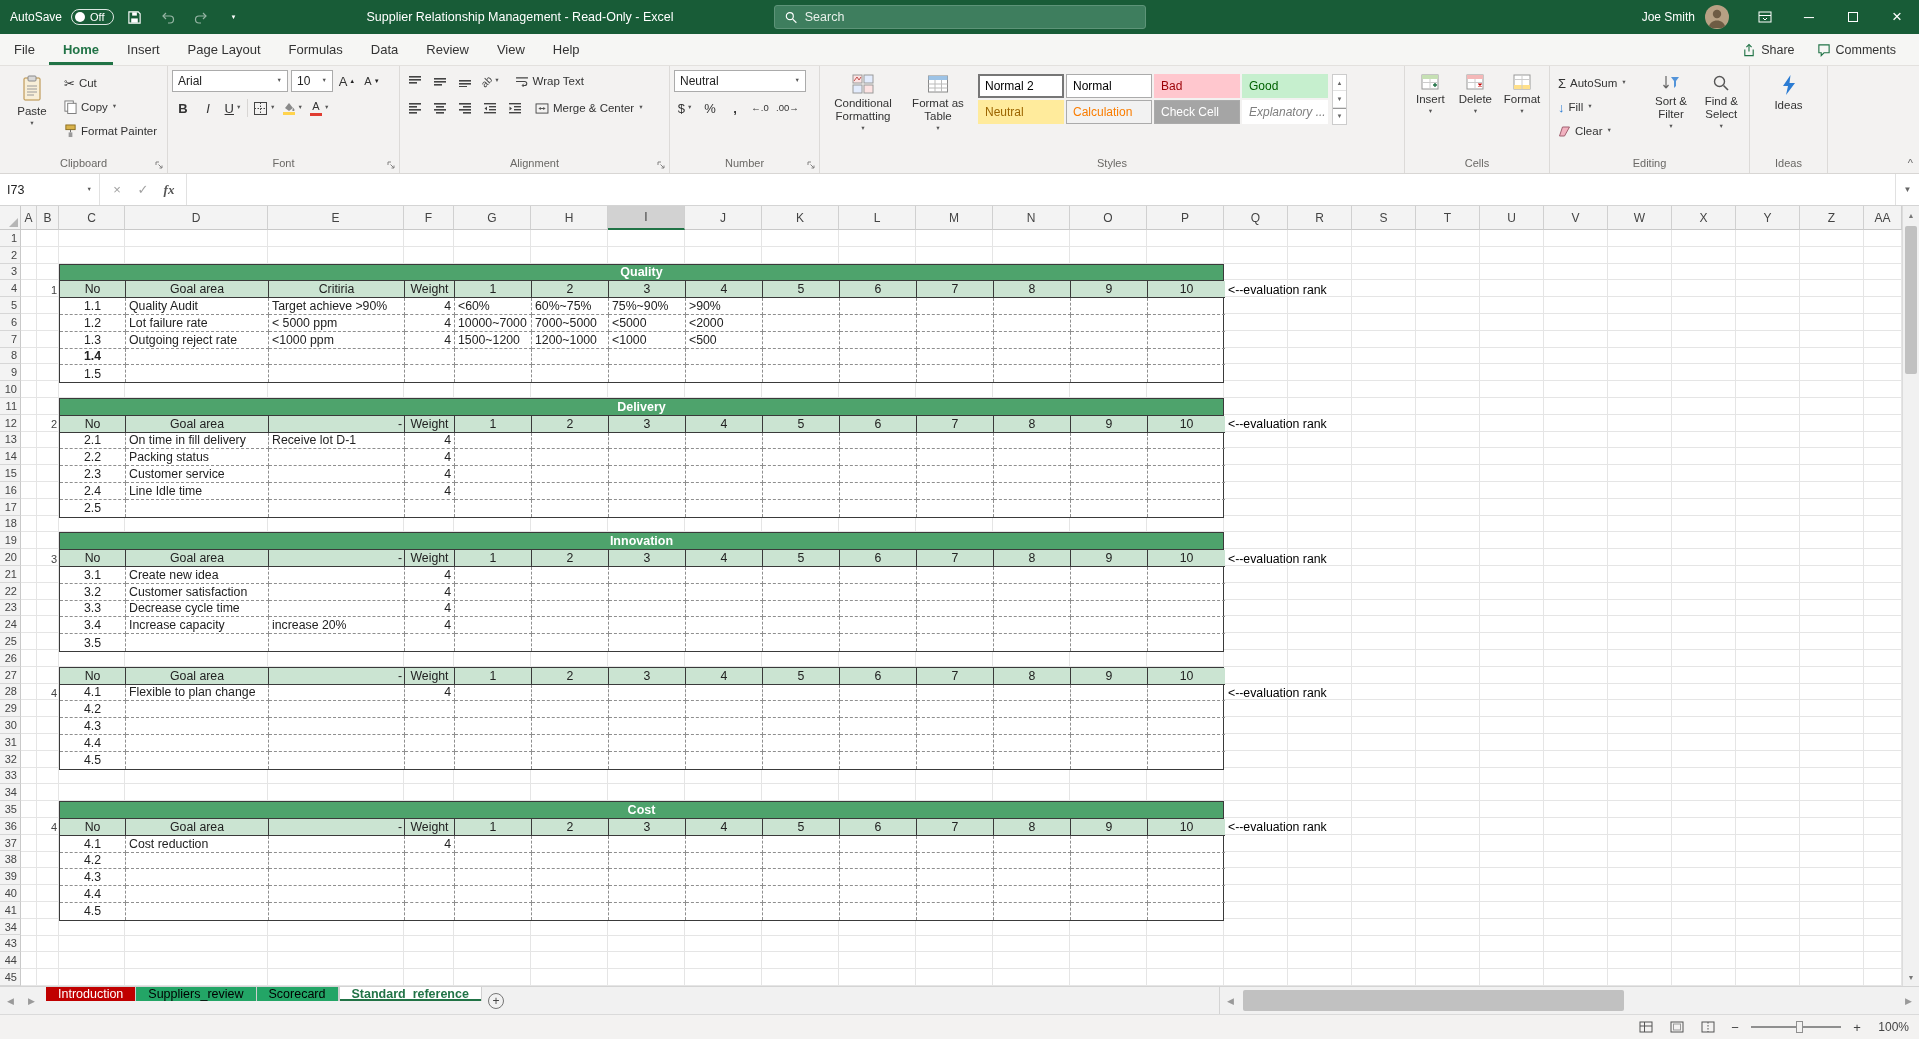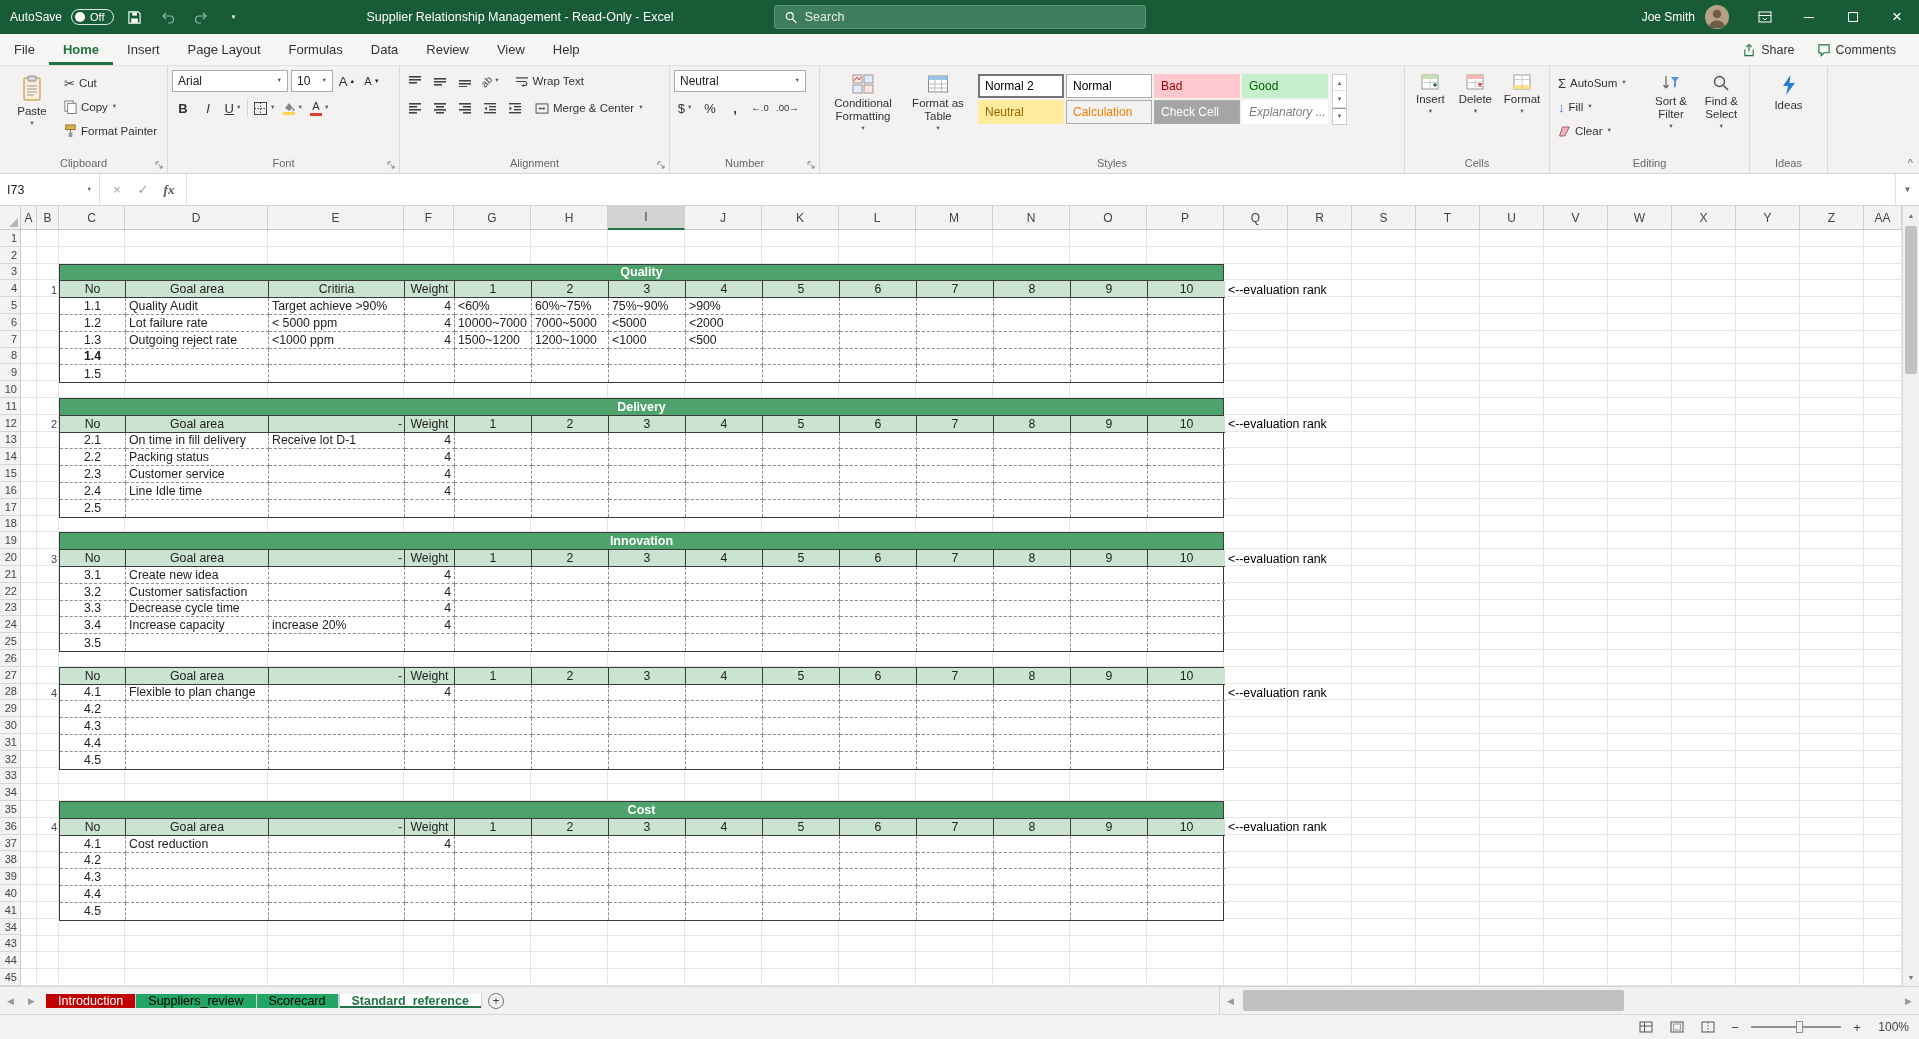--- a/index.html
+++ b/index.html
@@ -100,21 +100,21 @@
 .t-row .t-cell:last-child{border-right:none}
 .t-cell.center{justify-content:center}
 .t-cell.right{justify-content:flex-end}
 .t-cell.left{justify-content:flex-start}
 .t-index{position:absolute;left:-23px;top:16.8px;width:20px;height:16.8px;font-size:11px;color:#444;display:flex;align-items:center;justify-content:flex-end;cursor:cell}
 .t-note{position:absolute;left:calc(100% + 5px);top:16.8px;height:16.8px;display:flex;align-items:center;font-size:12.3px;color:#000;white-space:nowrap;cursor:cell}
 
 
 .tabbar{height:28px;background:#f1f1f1;display:flex;align-items:stretch;border-top:1px solid #d4d4d4;flex:0 0 auto}
 .tnav{width:21px;display:flex;align-items:center;justify-content:center;color:#9a9a9a;font-size:9px;cursor:pointer}
-#sheetTabs{display:flex;align-items:center;margin-left:4px}
+#sheetTabs{display:flex;align-items:flex-start;margin-left:4px}
 .stab{display:flex;align-items:center;padding:0 12px;font-size:12.5px;border-right:1px solid #cfcfcf;cursor:pointer;white-space:nowrap}
 .stab.active{background:#fff;color:#217346;font-weight:bold;box-shadow:inset 0 -2px 0 #217346;border-left:1px solid #cfcfcf}
 .newsheet{width:28px;display:flex;align-items:center;justify-content:center;cursor:pointer}
 .circ{width:16px;height:16px;border:1px solid #767676;border-radius:50%;display:flex;align-items:center;justify-content:center;font-size:12px;color:#444;line-height:12px}
 .hscroll{margin-left:auto;width:700px;display:flex;align-items:stretch;background:#f1f1f1;border-left:1px solid #d4d4d4}
 .htrack{flex:1;position:relative;background:#f1f1f1}
 .hthumb{position:absolute;left:2px;top:3px;bottom:3px;width:58%;background:#c1c1c1;border-radius:2px;cursor:grab}
 
 
 .statusbar{height:25px;background:#f3f2f1;border-top:1px solid #dadada;display:flex;align-items:center;flex:0 0 auto;padding:0 10px}

